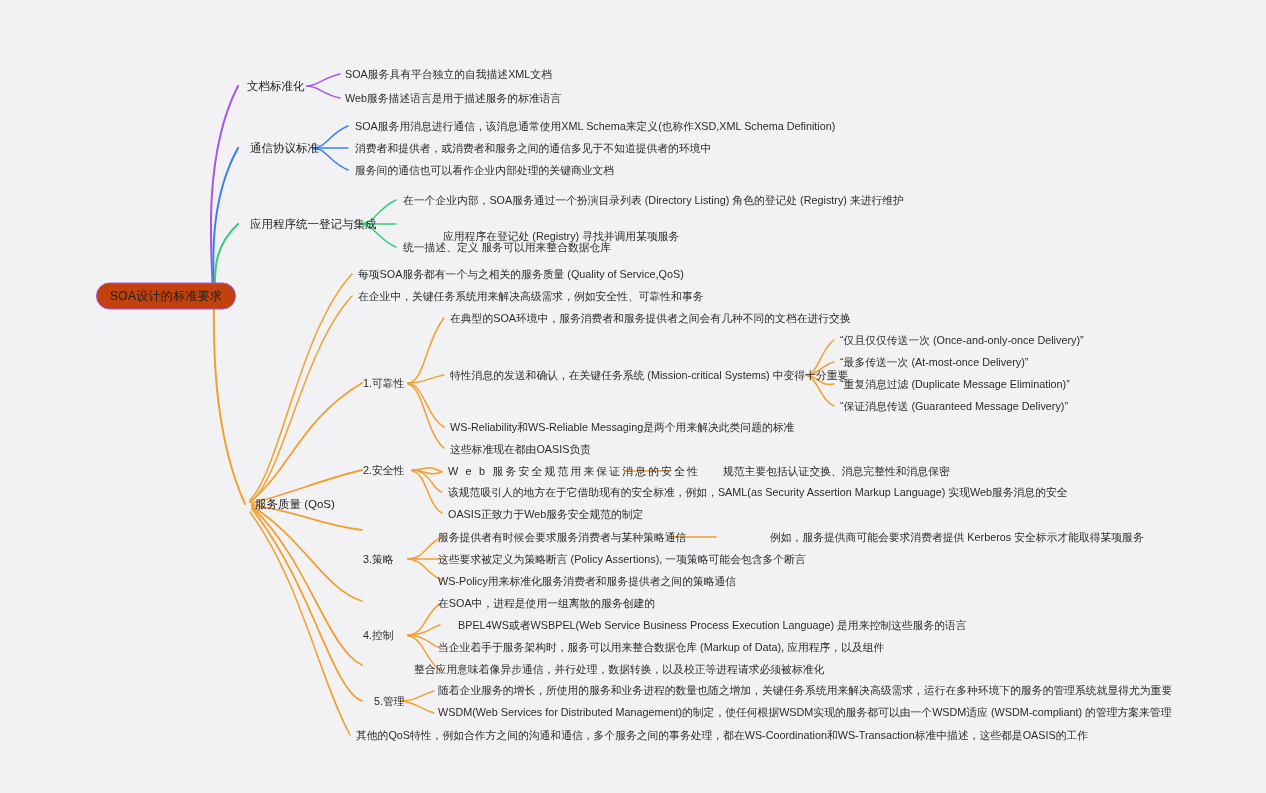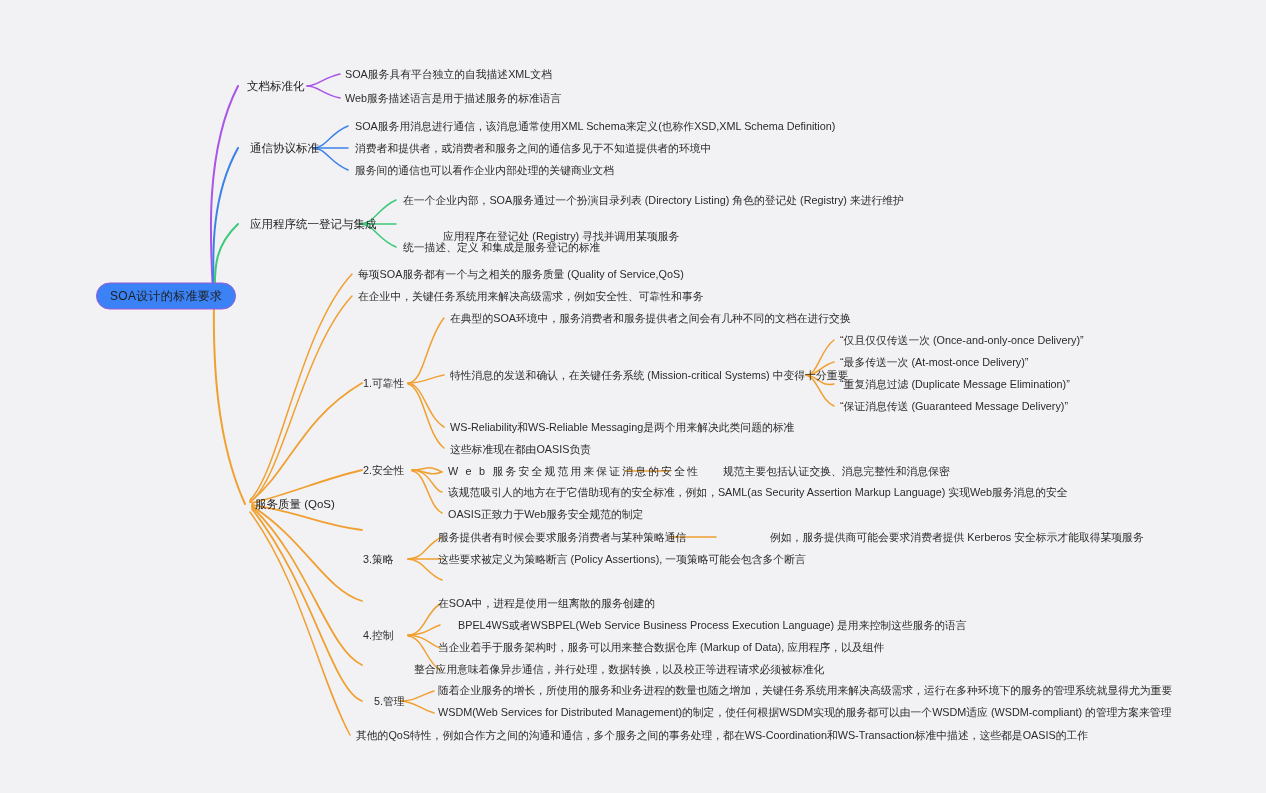--- a/index.html
+++ b/index.html
@@ -14,21 +14,21 @@
   svg.links{position:absolute;left:0;top:0;width:1266px;height:793px;pointer-events:none;}
   .node{
     position:absolute;
     font-size:11.5px;
     color:#262626;
     line-height:14px;
     white-space:nowrap;
     transform:translateY(-50%);
   }
   .node.root{
-    background:#3b82f6;
+    background:#c2410c;
     border:1.6px solid #9B59D8;
     border-radius:14px;
     padding:5px 13px 6px 13px;
     font-size:12px;
     color:#1f1f1f;
     letter-spacing:.3px;
   }
   .node.branch{font-size:11.5px;color:#242424;}
   .node.leaf{font-size:10.8px;color:#2b2b2b;}
   .node.sub{font-size:10.8px;color:#2b2b2b;}
@@ -113,21 +113,21 @@
   <div class="node leaf" style="left:345px;top:98px;">Web服务描述语言是用于描述服务的标准语言</div>
 
   <div class="node branch" style="left:250px;top:148px;">通信协议标准</div>
   <div class="node leaf" style="left:355px;top:126px;">SOA服务用消息进行通信，该消息通常使用XML Schema来定义(也称作XSD,XML Schema Definition)</div>
   <div class="node leaf" style="left:355px;top:148px;">消费者和提供者，或消费者和服务之间的通信多见于不知道提供者的环境中</div>
   <div class="node leaf" style="left:355px;top:170px;">服务间的通信也可以看作企业内部处理的关键商业文档</div>
 
   <div class="node branch" style="left:250px;top:224px;">应用程序统一登记与集成</div>
   <div class="node leaf" style="left:403px;top:200px;">在一个企业内部，SOA服务通过一个扮演目录列表 (Directory Listing) 角色的登记处 (Registry) 来进行维护</div>
   <div class="node leaf" style="left:403px;top:236px;margin-left:40px;">应用程序在登记处 (Registry) 寻找并调用某项服务</div>
-  <div class="node leaf" style="left:403px;top:247px;">统一描述、定义 和集成是服务登记的标准</div>
+  <div class="node leaf" style="left:403px;top:247px;">统一描述、定义 服务可以用来整合数据仓库</div>
 
   <div class="node branch" style="left:255px;top:504px;">服务质量 (QoS)</div>
 
   <div class="node leaf" style="left:358px;top:274px;">每项SOA服务都有一个与之相关的服务质量 (Quality of Service,QoS)</div>
   <div class="node leaf" style="left:358px;top:296px;">在企业中，关键任务系统用来解决高级需求，例如安全性、可靠性和事务</div>
   <div class="node leaf" style="left:356px;top:735px;">其他的QoS特性，例如合作方之间的沟通和通信，多个服务之间的事务处理，都在WS-Coordination和WS-Transaction标准中描述，这些都是OASIS的工作</div>
 
   <div class="node sub" style="left:363px;top:383px;">1.可靠性</div>
   <div class="node leaf" style="left:450px;top:318px;">在典型的SOA环境中，服务消费者和服务提供者之间会有几种不同的文档在进行交换</div>
   <div class="node leaf" style="left:450px;top:375px;">特性消息的发送和确认，在关键任务系统 (Mission-critical Systems) 中变得十分重要</div>
@@ -141,20 +141,21 @@
   <div class="node sub" style="left:363px;top:470px;">2.安全性</div>
   <div class="node leaf spaced" style="left:448px;top:471px;">W e b 服务安全规范用来保证消息的安全性</div>
   <div class="node leaf" style="left:723px;top:471px;">规范主要包括认证交换、消息完整性和消息保密</div>
   <div class="node leaf" style="left:448px;top:492px;">该规范吸引人的地方在于它借助现有的安全标准，例如，SAML(as Security Assertion Markup Language) 实现Web服务消息的安全</div>
   <div class="node leaf" style="left:448px;top:514px;">OASIS正致力于Web服务安全规范的制定</div>
 
   <div class="node sub" style="left:363px;top:559px;">3.策略</div>
   <div class="node leaf" style="left:438px;top:537px;">服务提供者有时候会要求服务消费者与某种策略通信</div>
   <div class="node leaf" style="left:770px;top:537px;">例如，服务提供商可能会要求消费者提供 Kerberos 安全标示才能取得某项服务</div>
   <div class="node leaf" style="left:438px;top:559px;">这些要求被定义为策略断言 (Policy Assertions), 一项策略可能会包含多个断言</div>
+  <div class="node leaf" style="left:438px;top:581px;">WS-Policy用来标准化服务消费者和服务提供者之间的策略通信</div>
 
   <div class="node sub" style="left:363px;top:635px;">4.控制</div>
   <div class="node leaf" style="left:438px;top:603px;">在SOA中，进程是使用一组离散的服务创建的</div>
   <div class="node leaf" style="left:438px;top:625px;padding-left:20px;">BPEL4WS或者WSBPEL(Web Service Business Process Execution Language) 是用来控制这些服务的语言</div>
   <div class="node leaf" style="left:438px;top:647px;">当企业着手于服务架构时，服务可以用来整合数据仓库 (Markup of Data), 应用程序，以及组件</div>
   <div class="node leaf" style="left:414px;top:669px;">整合应用意味着像异步通信，并行处理，数据转换，以及校正等进程请求必须被标准化</div>
 
   <div class="node sub" style="left:363px;top:701px;margin-left:11px;">5.管理</div>
   <div class="node leaf" style="left:438px;top:690px;">随着企业服务的增长，所使用的服务和业务进程的数量也随之增加，关键任务系统用来解决高级需求，运行在多种环境下的服务的管理系统就显得尤为重要</div>
   <div class="node leaf" style="left:438px;top:712px;">WSDM(Web Services for Distributed Management)的制定，使任何根据WSDM实现的服务都可以由一个WSDM适应 (WSDM-compliant) 的管理方案来管理</div>

